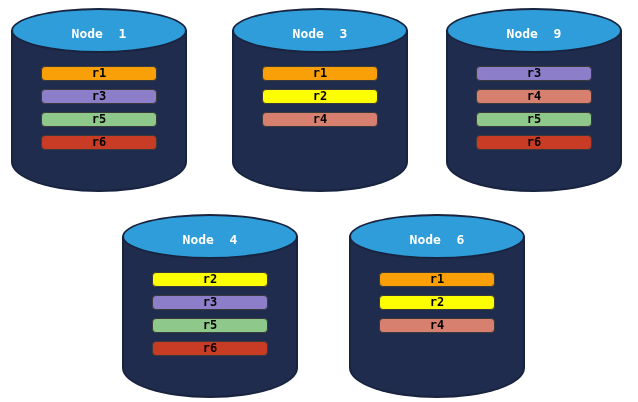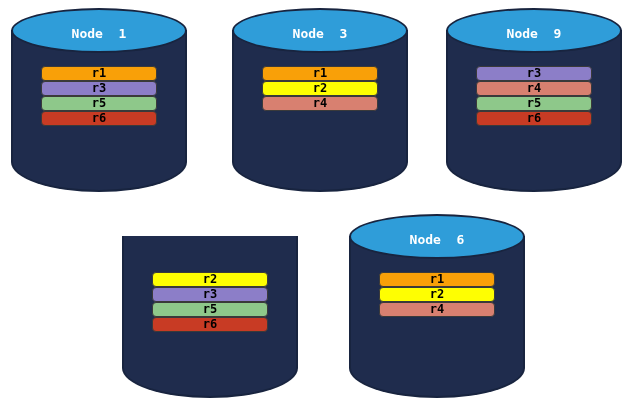--- a/index.html
+++ b/index.html
@@ -57,21 +57,21 @@
     white-space: pre;
     letter-spacing: 0px;
   }
   .bars {
     position: absolute;
     left: 30px;
     right: 30px;
     top: 58px;
     display: flex;
     flex-direction: column;
-    gap: 0;
+    gap: 8px;
   }
   .bar {
     height: 13px;
     border: 1px solid var(--bar-border, #3a3a3a);
     border-radius: 4px;
     display: flex;
     align-items: center;
     justify-content: center;
     color: var(--bar-text, #000000);
     font-size: 12px;
@@ -117,20 +117,23 @@
     <div class="bars">
       <div class="bar" style="background: rgb(140, 126, 200);">r3</div>
       <div class="bar" style="background: rgb(216, 128, 112);">r4</div>
       <div class="bar" style="background: rgb(142, 200, 138);">r5</div>
       <div class="bar" style="background: rgb(200, 59, 36);">r6</div>
     </div>
   </div>
 
   <div class="node node-4">
     <div class="cyl-body"></div>
+    <div class="cyl-top">
+      <span class="node-title">Node  4</span>
+    </div>
     <div class="bars">
       <div class="bar" style="background: rgb(254, 254, 2);">r2</div>
       <div class="bar" style="background: rgb(140, 126, 200);">r3</div>
       <div class="bar" style="background: rgb(142, 200, 138);">r5</div>
       <div class="bar" style="background: rgb(200, 59, 36);">r6</div>
     </div>
   </div>
 
   <div class="node node-5">
     <div class="cyl-body"></div>

